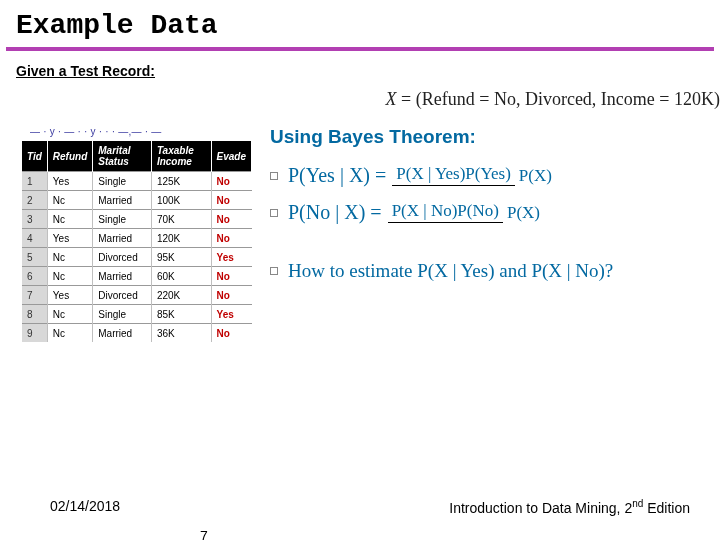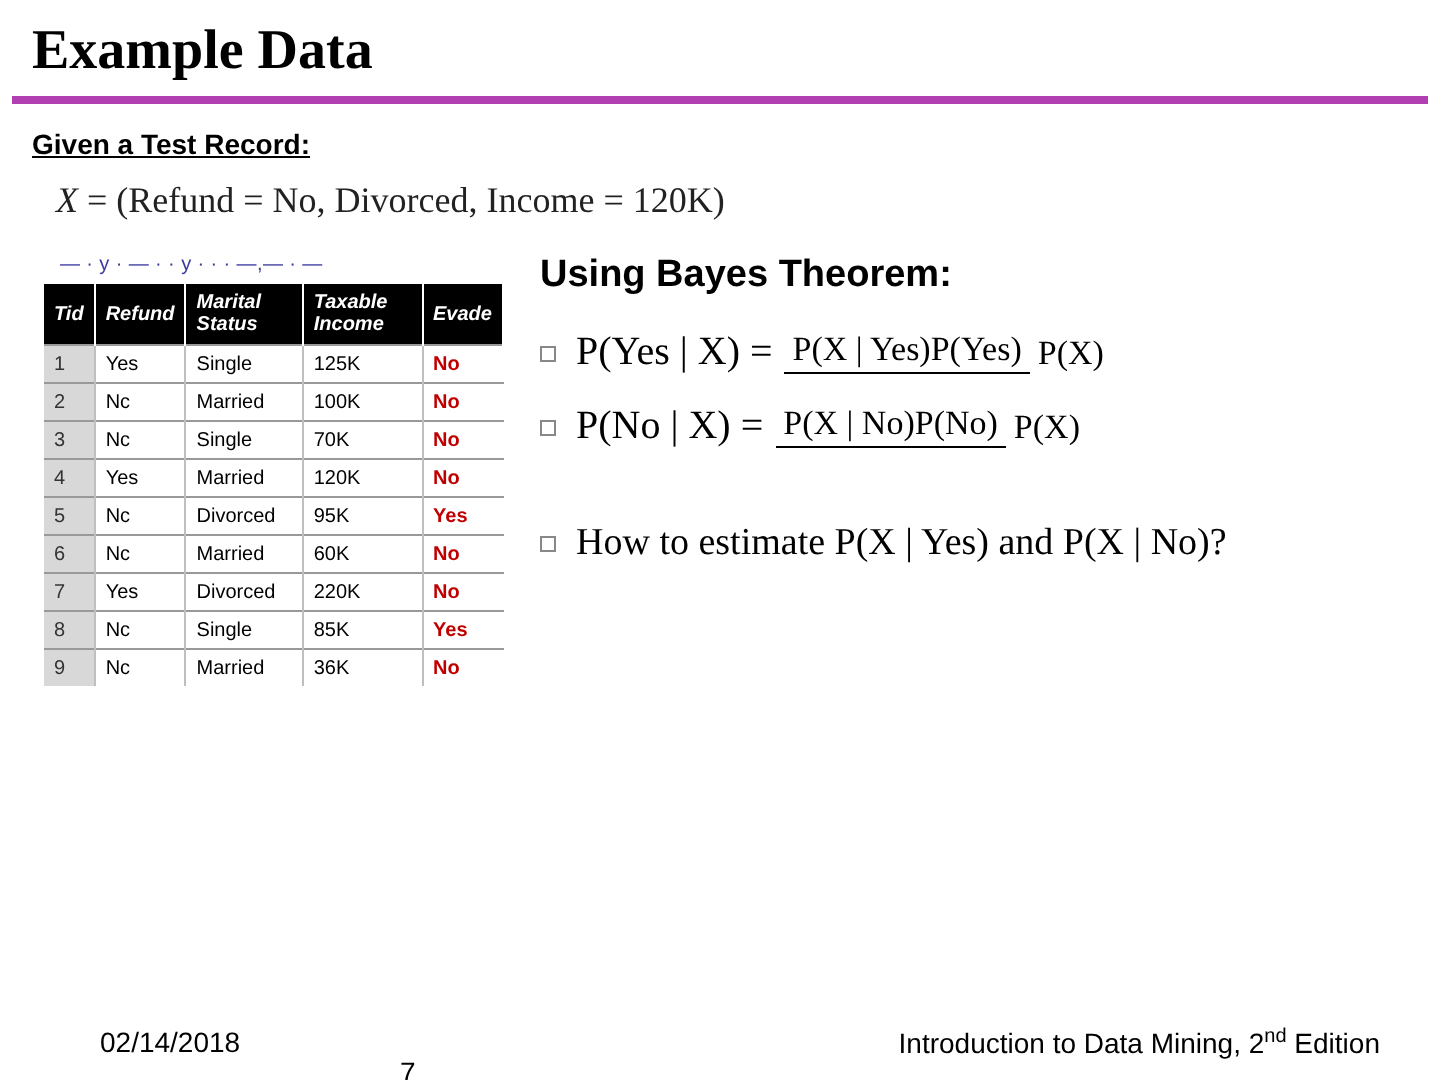--- a/index.html
+++ b/index.html
@@ -8,38 +8,38 @@
     width: 720px;
     height: 540px;
     background: #fff;
     font-family: Arial, Helvetica, sans-serif;
     position: relative;
     overflow: hidden;
   }
   .slide-title {
     font-size: 28px;
     font-weight: 900;
-    font-family: Liberation Serif, serif;
+    font-family: Liberation Mono, monospace;
     color: #000;
     padding: 10px 16px 0 16px;
   }
   .rule {
     height: 4px;
     background: #b23fb2;
     margin: 6px 6px 4px 6px;
   }
   .subtitle {
     font-size: 14px;
     font-weight: bold;
     text-decoration: underline;
     color: #000;
     padding: 8px 16px 0 16px;
   }
   .formula-x {
-    text-align: left;
+    text-align: right;
     font-family: "Times New Roman", serif;
     font-size: 18px;
     color: #222;
     margin: 10px 0 16px 0;
     padding-left: 28px;
   }
   .content-row {
     display: flex;
     flex-direction: row;
     align-items: flex-start;
@@ -81,21 +81,21 @@
     border-right: 1px solid #bfbfbf;
     color: #333;
     width: 22px;
   }
   table.data td.sep { border-right: 1px solid #bfbfbf; }
   table.data td.evade { color: #c00000; font-weight: 600; }
   .right-col {
     flex: 1;
     padding: 0 8px 0 0;
     font-family: "Times New Roman", serif;
-    color: #000000;
+    color: #0369a1;
   }
   .bayes-heading {
     font-family: Arial, sans-serif;
     font-weight: 900;
     font-size: 19px;
     margin: 0 0 16px 0;
   }
   .bullet-row {
     display: flex;
     align-items: center;
@@ -121,21 +121,21 @@
     line-height: 1.1;
     vertical-align: middle;
   }
   .frac .num { padding: 0 4px 1px 4px; border-bottom: 1.3px solid #000; font-size: 17px; }
   .frac .den { padding: 1px 4px 0 4px; font-size: 17px; }
   .howto {
     font-size: 19px;
   }
   .footer {
     position: absolute;
-    left: 0; right: 0; bottom: 10px;
+    left: 0; right: 0; bottom: 24px;
     display: flex;
     justify-content: space-between;
     padding: 0 30px 0 50px;
     font-size: 14px;
   }
   .page-num {
     position: absolute;
     left: 200px;
     bottom: -4px;
     font-size: 14px;

